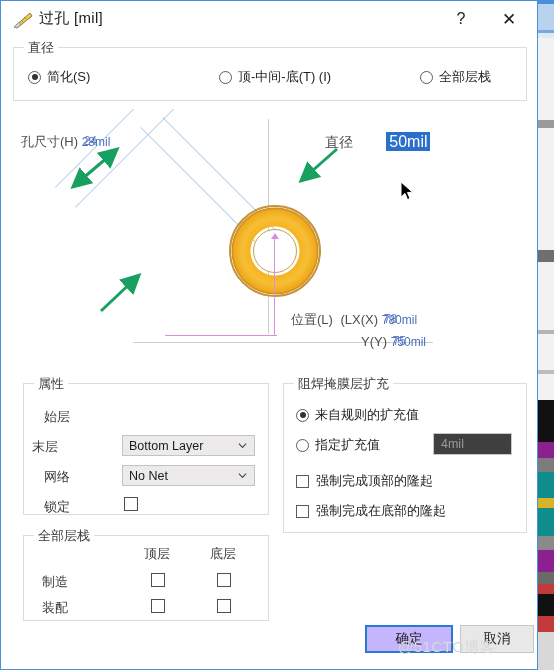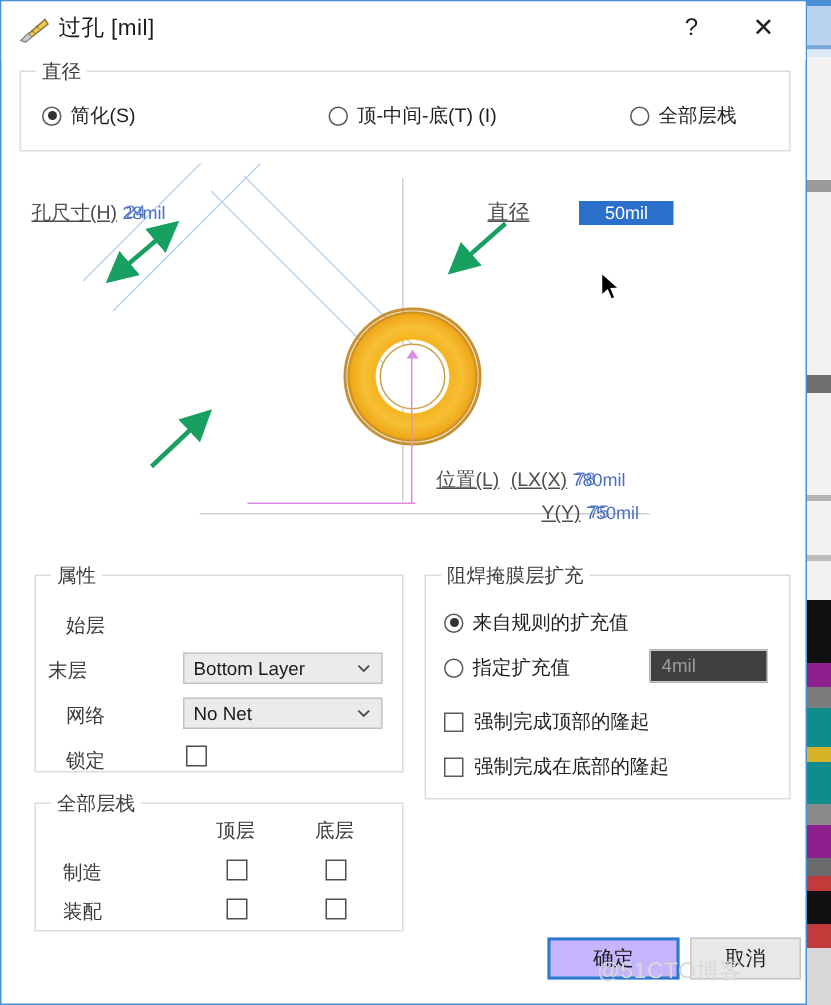--- a/index.html
+++ b/index.html
@@ -169,30 +169,30 @@
     box-sizing: border-box;
   }
   .garrow { position: absolute; }
 
   .pv-label {
     position: absolute;
     font-size: 13px;
     color: #4d4d4d;
     white-space: nowrap;
   }
-  .pv-key { color: #4d4d4d; text-decoration: underline; }
+  .pv-key { color: #4d4d4d; }
   .pv-val {
     color: #4a6fbf;
     font-size: 12px;
   }
   .pv-val-sel {
     background: #2a6fc9;
     color: #ffffff;
-    padding: 1px 17px;
-    font-size: 12px;
+    padding: 1px 3px;
+    font-size: 16px;
   }
   .overlap { position: relative; display: inline-block; }
   .overlap .ghost {
     position: absolute; left: 2px; top: 0;
     color: #4a6fbf;
     opacity: .85;
   }
 
   
   .field-label {

